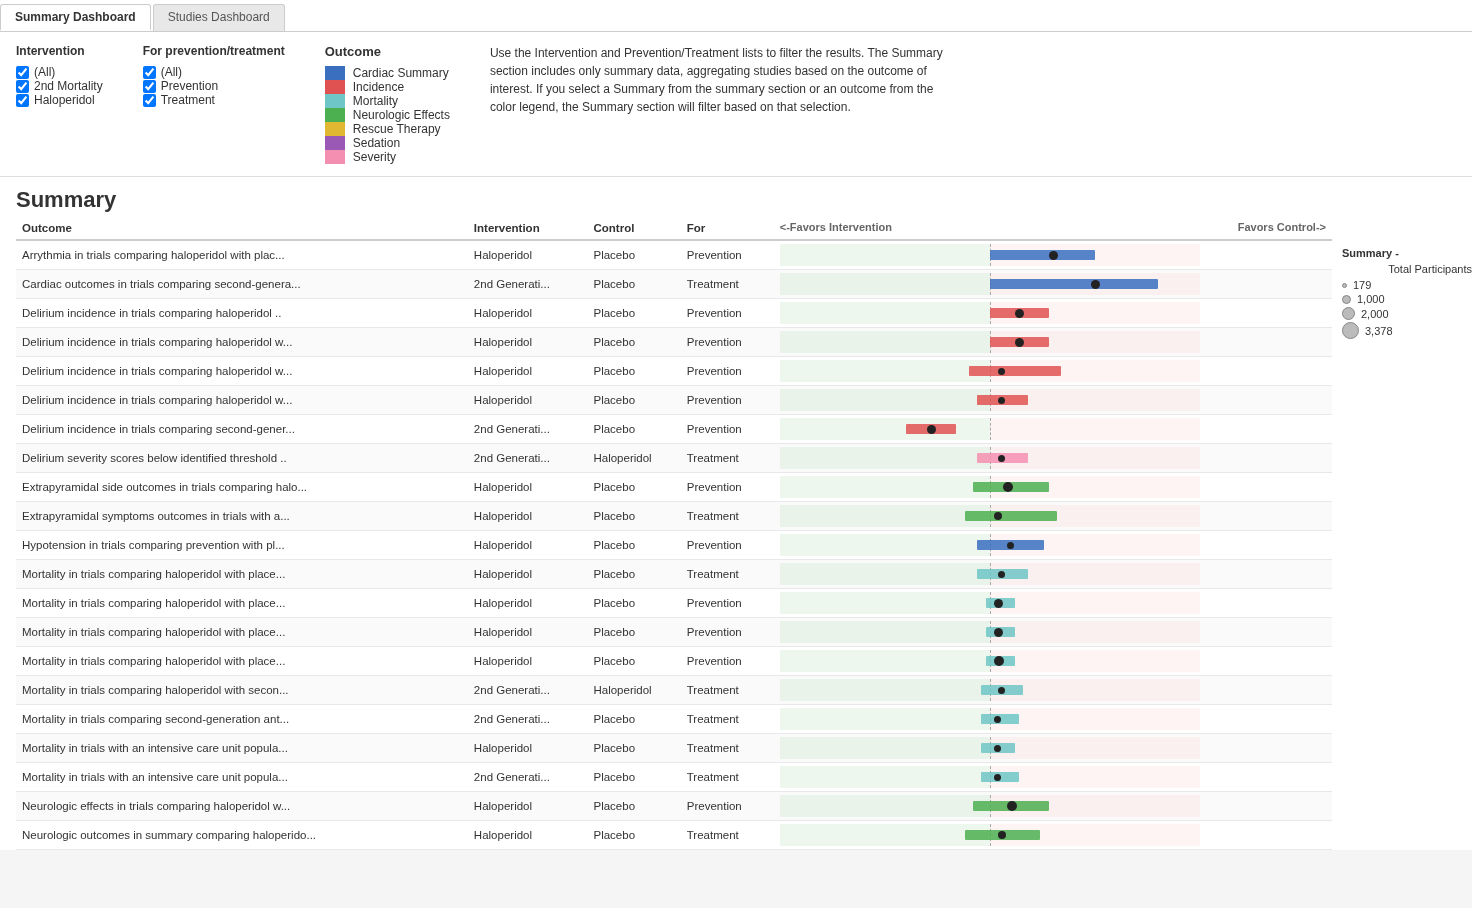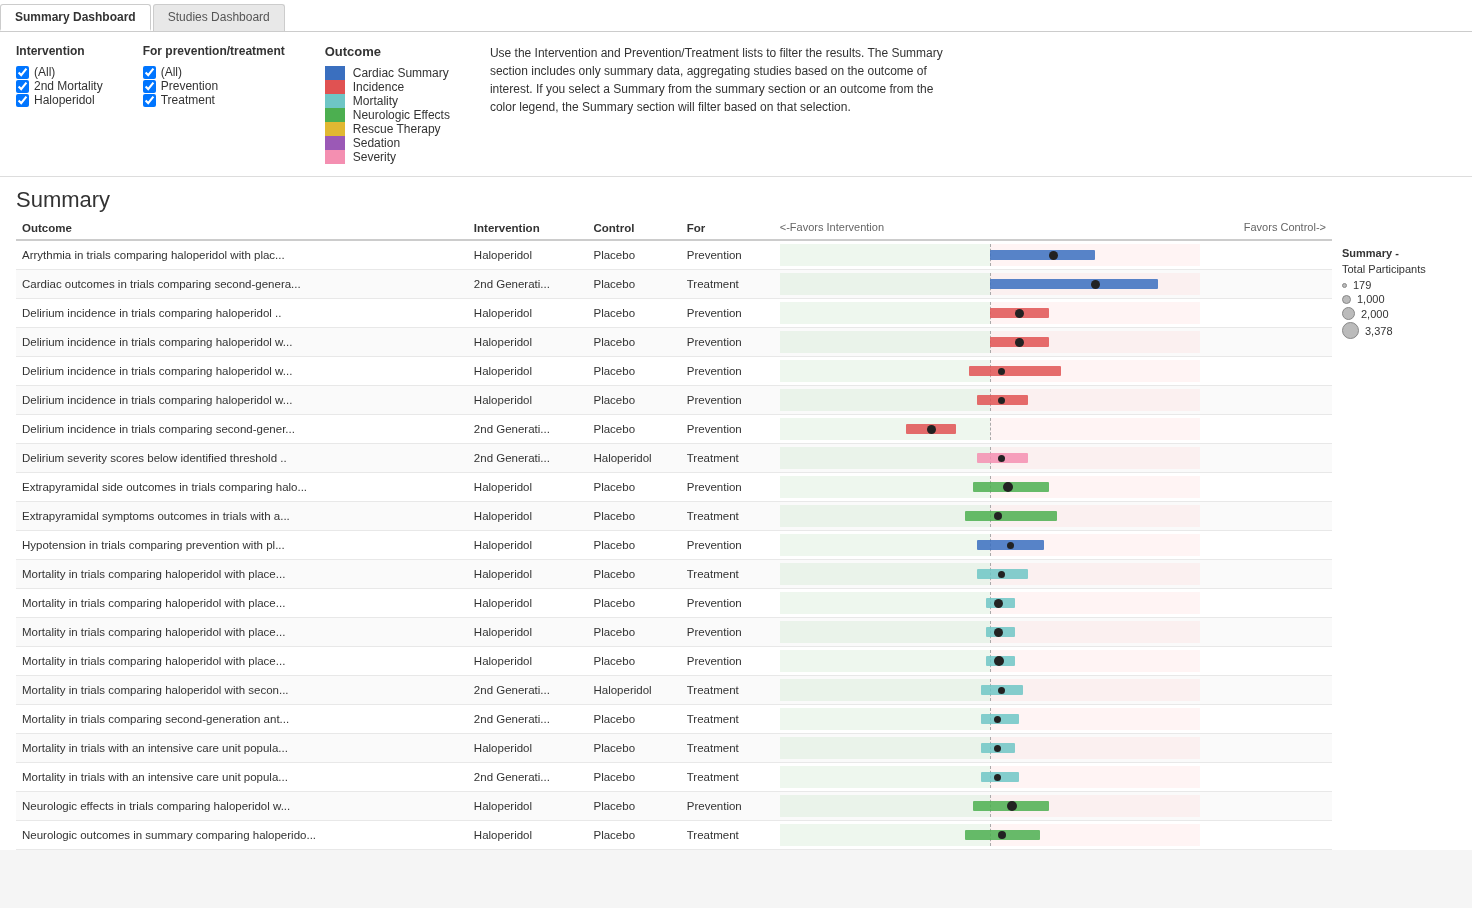--- a/index.html
+++ b/index.html
@@ -17,21 +17,21 @@
     .checkbox-item input[type=checkbox] { width: 13px; height: 13px; }
 
     .outcome-legend { display: flex; flex-direction: column; gap: 3px; }
     .outcome-legend-title { font-weight: bold; font-size: 13px; margin-bottom: 4px; }
     .legend-item { display: flex; align-items: center; gap: 8px; font-size: 12px; }
     .legend-color { width: 20px; height: 14px; flex-shrink: 0; }
 
     .description-box { max-width: 460px; font-size: 12px; line-height: 1.5; color: #333; }
 
     .summary-section { background: #fff; padding: 0 0 0 16px; }
-    .summary-title { font-size: 22px; font-weight: normal; padding: 10px 0 4px 0; }
+    .summary-title { font-size: 22px; font-weight: bold; padding: 10px 0 4px 0; }
 
     .table-wrapper { overflow-x: auto; }
     table { width: 100%; border-collapse: collapse; font-size: 11.5px; }
     thead th { font-weight: bold; padding: 4px 6px; border-bottom: 2px solid #ccc; text-align: left; background: #fff; position: sticky; top: 0; }
     tbody tr { border-bottom: 1px solid #e8e8e8; }
     tbody tr:nth-child(even) { background: #fafafa; }
     td { padding: 3px 6px; white-space: nowrap; overflow: hidden; text-overflow: ellipsis; max-width: 380px; }
     .col-outcome { min-width: 340px; max-width: 360px; }
     .col-intervention { min-width: 90px; max-width: 100px; }
     .col-control { min-width: 70px; }
@@ -131,21 +131,21 @@
     <div style="display:flex; align-items:flex-start;">
       <div class="table-wrapper" style="flex:1; overflow-x:auto;">
         <table>
           <thead>
             <tr>
               <th class="col-outcome">Outcome</th>
               <th class="col-intervention">Intervention</th>
               <th class="col-control">Control</th>
               <th class="col-for">For</th>
               <th class="col-chart">
-                <div style="display:flex; justify-content:space-between; font-weight:normal; font-size:11px; color:#666; padding:0 0 2px 0;">
+                <div style="display:flex; justify-content:space-between; font-weight:bold; font-size:11px; color:#666; padding:0 0 2px 0;">
                   <span>&lt;-Favors Intervention</span>
                   <span>Favors Control-&gt;</span>
                 </div>
               </th>
             </tr>
           </thead>
           <tbody id="table-body">
               <tr>
     <td class="col-outcome" title="Arrythmia in trials comparing haloperidol with plac...">Arrythmia in trials comparing haloperidol with plac...</td>
     <td class="col-intervention">Haloperidol</td>
@@ -543,21 +543,21 @@
 
         <div class="forest-dot" style="left:222.60000000000002px; width:8px; height:8px; top:7px; border-radius:50%; background:#222; position:absolute; z-index:3;"></div>
       </div>
     </td>
   </tr>
             </tbody>
         </table>
       </div>
       <div class="right-legend">
         <div class="legend-size-title">Summary -</div>
-        <div style="font-size:11px; margin-bottom:4px;">Total Participants</div>
+        <div style="font-size:11px; margin-bottom:4px;text-align:right;">Total Participants</div>
         <div id="size-legend-items">
             <div class="legend-size-item">
               <span class="size-circle" style="width:5px;height:5px;background:#bbb;border:1px solid #888;border-radius:50%;display:inline-block;"></span>
               <span>179</span>
             </div>
             <div class="legend-size-item">
               <span class="size-circle" style="width:9px;height:9px;background:#bbb;border:1px solid #888;border-radius:50%;display:inline-block;"></span>
               <span>1,000</span>
             </div>
             <div class="legend-size-item">

